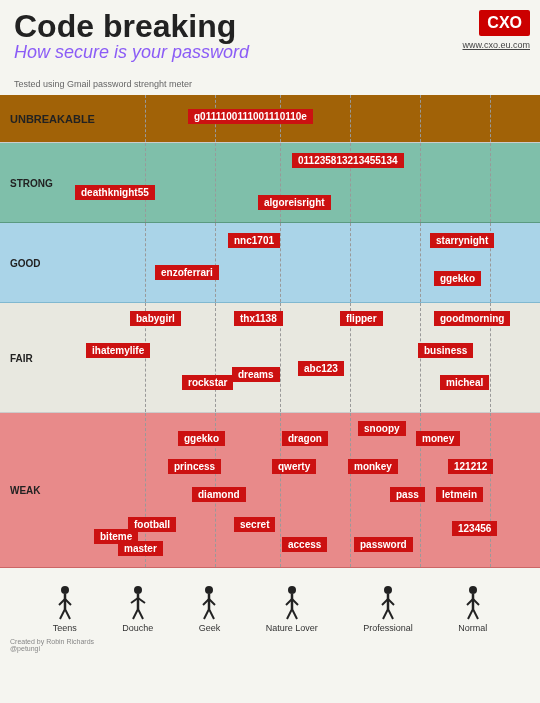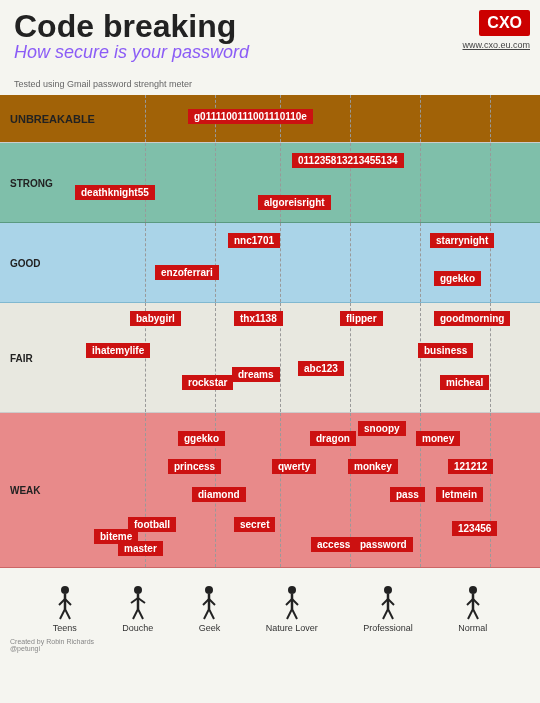--- a/index.html
+++ b/index.html
@@ -210,33 +210,33 @@
   <div class="band band-weak" style="position:relative;">
     <div class="dashed-line" style="left:145px"></div>
     <div class="dashed-line" style="left:215px"></div>
     <div class="dashed-line" style="left:280px"></div>
     <div class="dashed-line" style="left:350px"></div>
     <div class="dashed-line" style="left:420px"></div>
     <div class="dashed-line" style="left:490px"></div>
     <span class="band-label">WEAK</span>
     <span class="tag" style="left:358px;top:8px;">snoopy</span>
     <span class="tag" style="left:178px;top:18px;">ggekko</span>
-    <span class="tag" style="left:282px;top:18px;margin-left:28px;">dragon</span>
+    <span class="tag" style="left:282px;top:18px;">dragon</span>
     <span class="tag" style="left:416px;top:18px;">money</span>
     <span class="tag" style="left:168px;top:46px;">princess</span>
     <span class="tag" style="left:272px;top:46px;">qwerty</span>
     <span class="tag" style="left:348px;top:46px;">monkey</span>
     <span class="tag" style="left:448px;top:46px;">121212</span>
     <span class="tag" style="left:94px;top:74px;margin-top:42px;">biteme</span>
     <span class="tag" style="left:192px;top:74px;">diamond</span>
     <span class="tag" style="left:390px;top:74px;">pass</span>
     <span class="tag" style="left:436px;top:74px;">letmein</span>
     <span class="tag" style="left:128px;top:104px;">football</span>
     <span class="tag" style="left:234px;top:104px;">secret</span>
-    <span class="tag" style="left:282px;top:124px;margin-left:29px;">access</span>
+    <span class="tag" style="left:282px;top:124px;">access</span>
     <span class="tag" style="left:354px;top:124px;">password</span>
     <span class="tag" style="left:118px;top:128px;">master</span>
     <span class="tag" style="left:452px;top:108px;">123456</span>
   </div>
 </div>
 
 <div class="band-footer" style="background:#f5f5f0;position:relative;">
   <div class="footer-icons">
     <div class="footer-icon-item">
       <svg width="18" height="36" viewBox="0 0 18 36">

